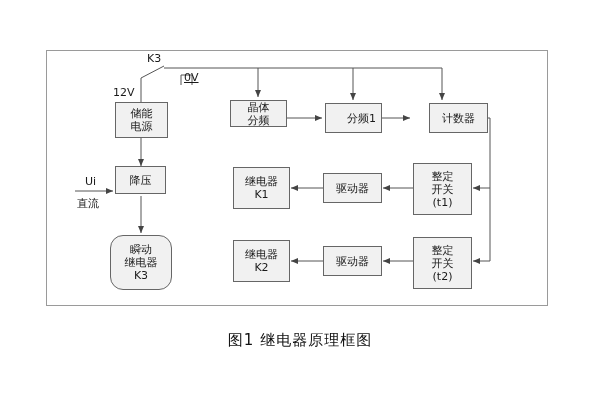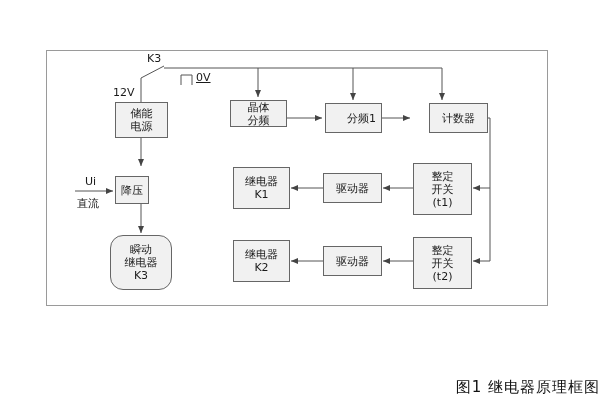--- a/index.html
+++ b/index.html
@@ -14,21 +14,21 @@
   svg.wires { position:absolute; left:0; top:0; z-index:1; }
   .box {
     position:absolute; z-index:2; background:#f1f1f1; border:1px solid #666;
     box-sizing:border-box; display:flex; flex-direction:column;
     align-items:center; justify-content:center;
     font-size:11px; line-height:13px; color:#1a1a1a; text-align:center;
   }
   .lbl { position:absolute; z-index:3; font-size:11px; color:#1a1a1a; white-space:nowrap; }
   .caption {
     position:absolute; z-index:3; left:0; top:331px; width:100%;
-    text-align:right; font-size:15px; color:#111; letter-spacing:1px;margin-top:47px;
+    text-align:center; font-size:15px; color:#111; letter-spacing:1px;
   }
 </style>
 </head>
 <body>
 
 <div class="stage">
 
   <div class="frame"></div>
 
   <svg class="wires" width="600" height="400" viewBox="0 0 600 400">
@@ -67,21 +67,21 @@
       <path d="M413,261 H383" marker-end="url(#arrow)"></path>
       <path d="M323,261 H291" marker-end="url(#arrow)"></path>
     </g>
   </svg>
 
   <div class="box" style="left:115px; top:102px; width:53px; height:36px;">
     <span>储能</span>
     <span>电源</span>
   </div>
 
-  <div class="box" style="left:115px; top:176px; width:34px; height:28px;">
+  <div class="box" style="left:115px; top:166px; width:51px; height:28px;">
     <span>降压</span>
   </div>
 
   <div class="box" style="left:110px; top:235px; width:62px; height:55px;border-radius:13px;">
     <span>瞬动</span>
     <span>继电器</span>
     <span>K3</span>
   </div>
 
   <div class="box" style="left:230px; top:100px; width:57px; height:27px;">
@@ -122,19 +122,19 @@
   </div>
 
   <div class="box" style="left:413px; top:237px; width:59px; height:52px;">
     <span>整定</span>
     <span>开关</span>
     <span>(t2)</span>
   </div>
 
   <div class="lbl" style="left:113px; top:86px;text-align:right;">12V</div>
   <div class="lbl" style="left:147px; top:52px;">K3</div>
-  <div class="lbl" style="left:196px; top:71px;text-decoration:underline;">0V</div>
+  <div class="lbl" style="left:184px; top:71px;text-decoration:underline;">0V</div>
   <div class="lbl" style="left:85px; top:175px;">Ui</div>
   <div class="lbl" style="left:77px; top:196px;text-align:center;">直流</div>
 
   <div class="caption">图1 继电器原理框图</div>
 
 </div>
 
 </body></html>

